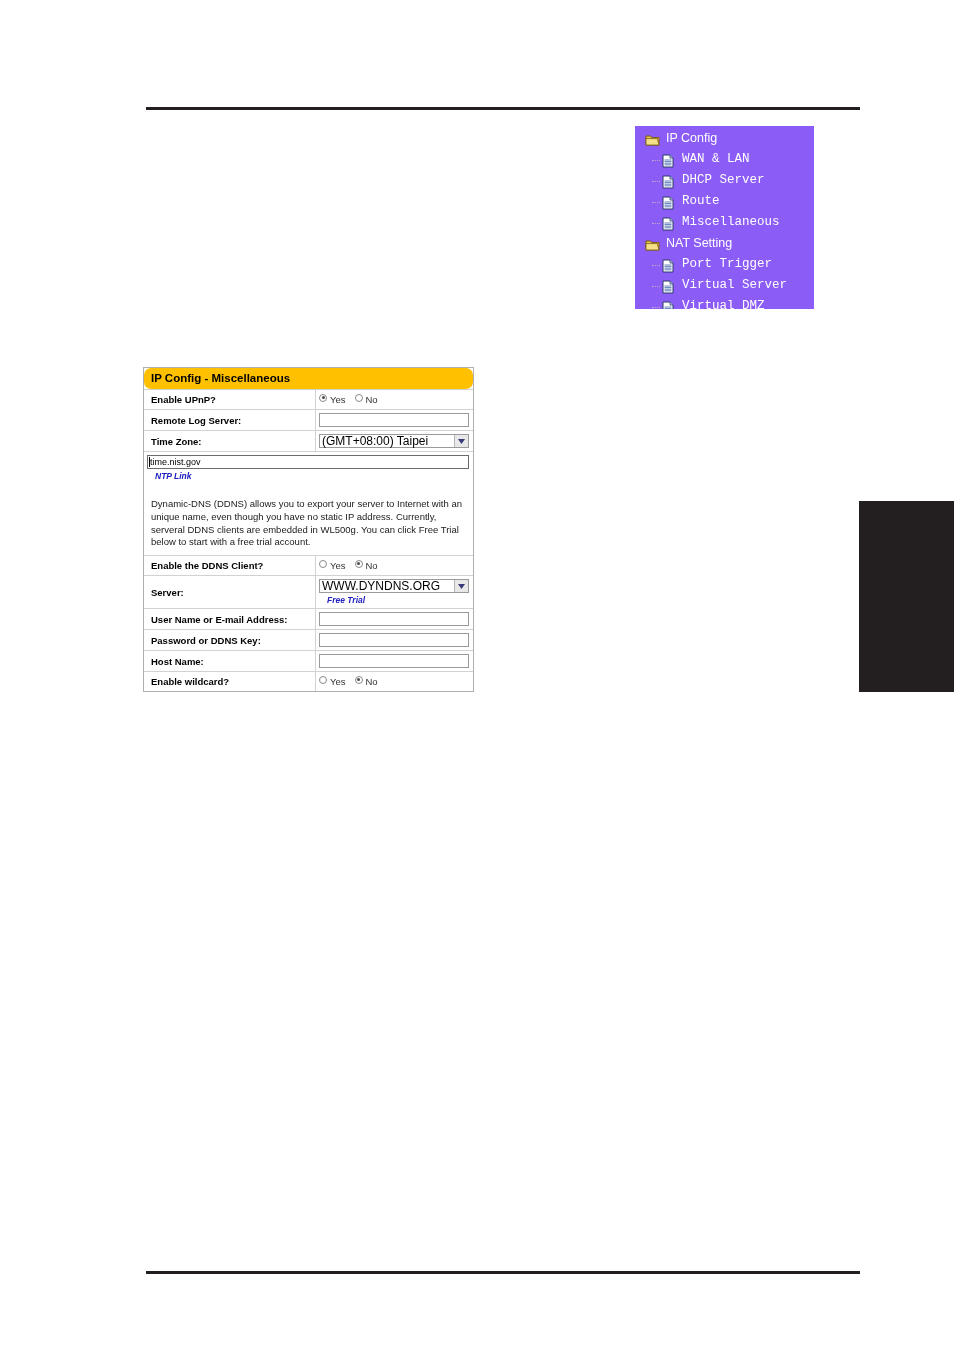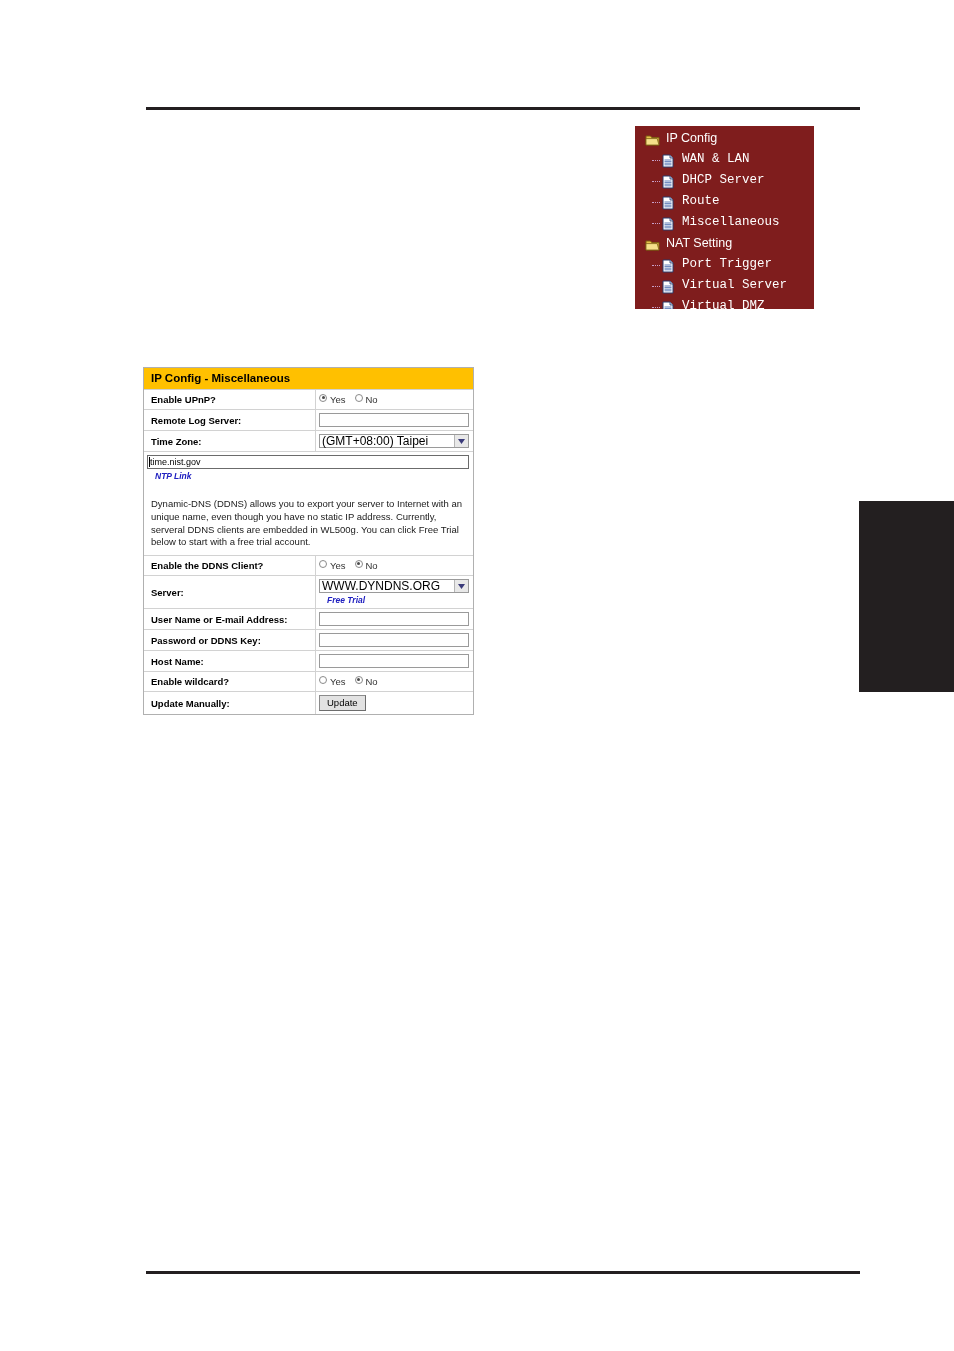--- a/index.html
+++ b/index.html
@@ -36,21 +36,21 @@
     background: #231f20;
   }
 
   
   #nav-panel {
     position: absolute;
     left: 635px;
     top: 126px;
     width: 179px;
     height: 183px;
-    background: #7f1d1d;
+    background: #8b5cf6;
     overflow: hidden;
     padding-top: 3px;
     box-sizing: border-box;
   }
   .nav-item {
     display: flex;
     align-items: center;
     height: 21px;
     color: #ffffff;
     font-size: 12.5px;
@@ -97,20 +97,21 @@
     height: 21px;
     line-height: 21px;
     padding-left: 7px;
     font-weight: bold;
     font-size: 11.5px;
     box-sizing: border-box;
   }
   #header-main {
     background: #ffc000;
     color: #000000;
+    border-radius: 7px;
   }
   #header-ddns {
     background: #4f4fd0;
     color: #ffffff;
     font-weight: normal;
     font-size: 12px;
   }
 
   .form-row {
     display: flex;
@@ -483,20 +484,14 @@
     <div class="row-value">
       <div class="radio-group">
         <span class="radio-dot"></span>
         <span class="radio-label">Yes</span>
         <span class="radio-dot checked"></span>
         <span class="radio-label">No</span>
       </div>
     </div>
   </div>
 
-  <div class="form-row">
-    <div class="row-label">Update Manually:</div>
-    <div class="row-value">
-      <button class="update-button">Update</button>
-    </div>
-  </div>
 
 </div>
 
 </body></html>

